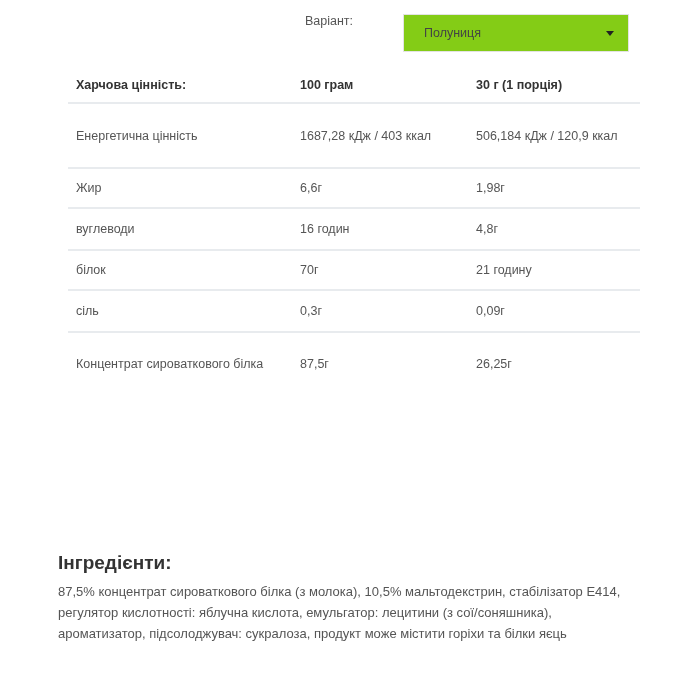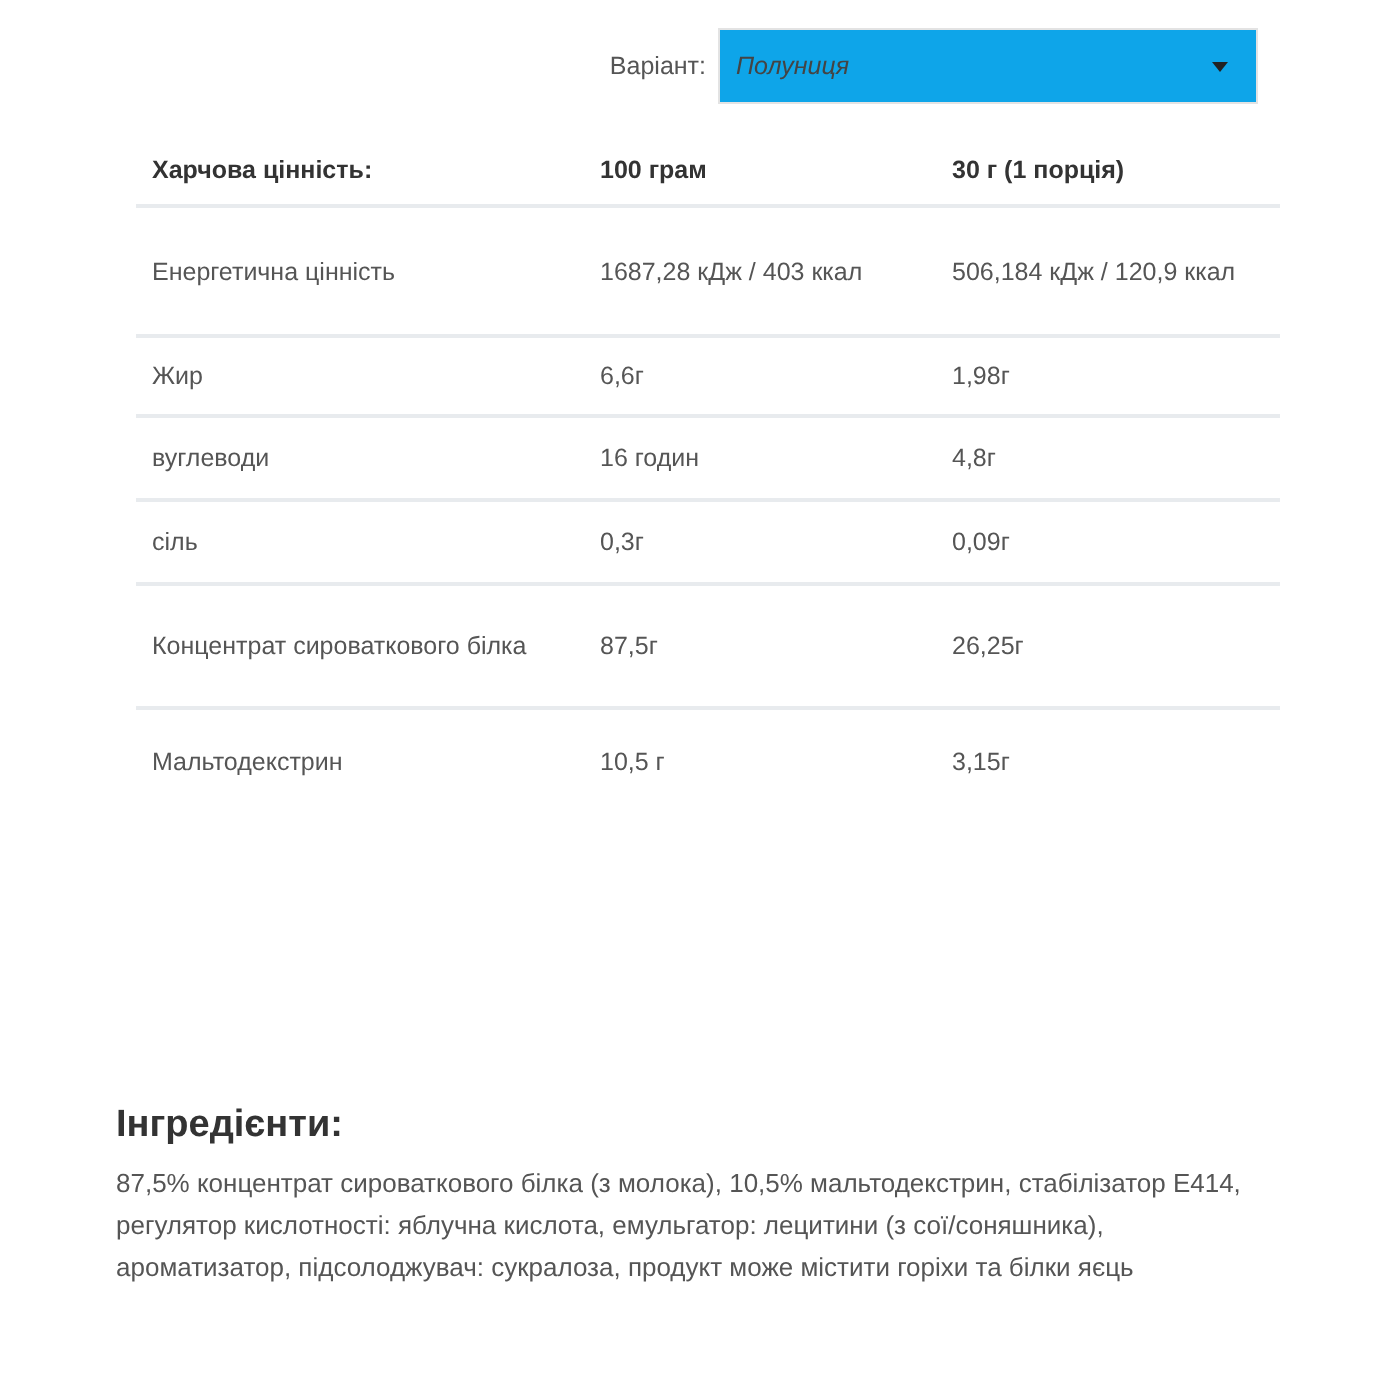--- a/index.html
+++ b/index.html
@@ -3,30 +3,30 @@
 <meta charset="utf-8">
 <style>
   html, body { margin: 0; padding: 0; }
   body {
     width: 700px; height: 700px; background: #ffffff;
     font-family: "Liberation Sans", sans-serif;
     color: #333333; position: relative; overflow: hidden;
   }
   .variant-row {
     position: absolute; left: 280px; top: 14px; width: 349px; height: 38px;
-    display: flex; align-items: center;
+    display: flex;  gap: 44px;
   }
   .variant-label {
     width: 79px; text-align: right; padding-right: 6px; box-sizing: border-box;
     font-size: 12.5px; color: #555555;
   }
   .variant-select {
     flex: 1; height: 38px; border: 1px solid #e3e3e3; box-sizing: border-box;
     display: flex; align-items: center; justify-content: space-between;
-    padding: 0 14px 0 8px; font-size: 12.5px; color: #444; background: #0ea5e9; cursor: pointer; font-style: italic;
+    padding: 0 14px 0 20px; font-size: 12.5px; color: #444; background: #84cc16; cursor: pointer;
   }
   .caret {
     width: 0; height: 0; border-left: 4px solid transparent; border-right: 4px solid transparent;
     border-top: 5px solid #222;
   }
   table.nutrition {
     position: absolute; left: 68px; top: 67px; width: 572px;
     border-collapse: collapse; font-size: 12.5px;
   }
   table.nutrition th, table.nutrition td {
@@ -74,32 +74,32 @@
       <tr style="height: 40px; margin-left: 21px;">
         <td class="c0">Жир</td>
         <td class="c1">6,6г</td>
         <td class="c2">1,98г</td>
       </tr>
       <tr style="height: 42px;">
         <td class="c0">вуглеводи</td>
         <td class="c1">16 годин</td>
         <td class="c2">4,8г</td>
       </tr>
+      <tr style="height: 40px;">
+        <td class="c0">білок</td>
+        <td class="c1">70г</td>
+        <td class="c2">21 годину</td>
+      </tr>
       <tr style="height: 42px;">
         <td class="c0">сіль</td>
         <td class="c1">0,3г</td>
         <td class="c2">0,09г</td>
       </tr>
       <tr style="height: 62px;">
         <td class="c0">Концентрат сироваткового білка</td>
         <td class="c1">87,5г</td>
         <td class="c2">26,25г</td>
       </tr>
-      <tr style="height: 52px;">
-        <td class="c0">Мальтодекстрин</td>
-        <td class="c1">10,5 г</td>
-        <td class="c2">3,15г</td>
-      </tr>
     </tbody>
 </table>
 
 <div class="ingredients-title">Інгредієнти:</div>
 <div class="ingredients-text">87,5% концентрат сироваткового білка (з молока), 10,5% мальтодекстрин, стабілізатор E414, регулятор кислотності: яблучна кислота, емульгатор: лецитини (з сої/соняшника), ароматизатор, підсолоджувач: сукралоза, продукт може містити горіхи та білки яєць</div>
 
 </body></html>

